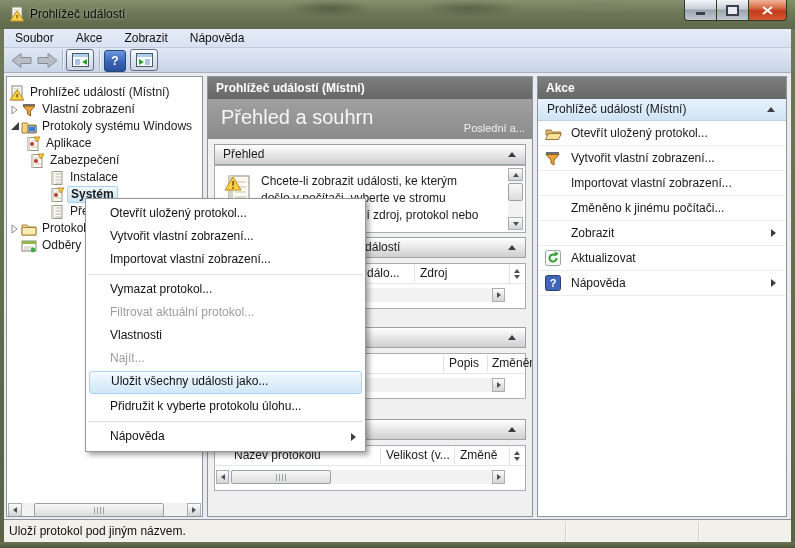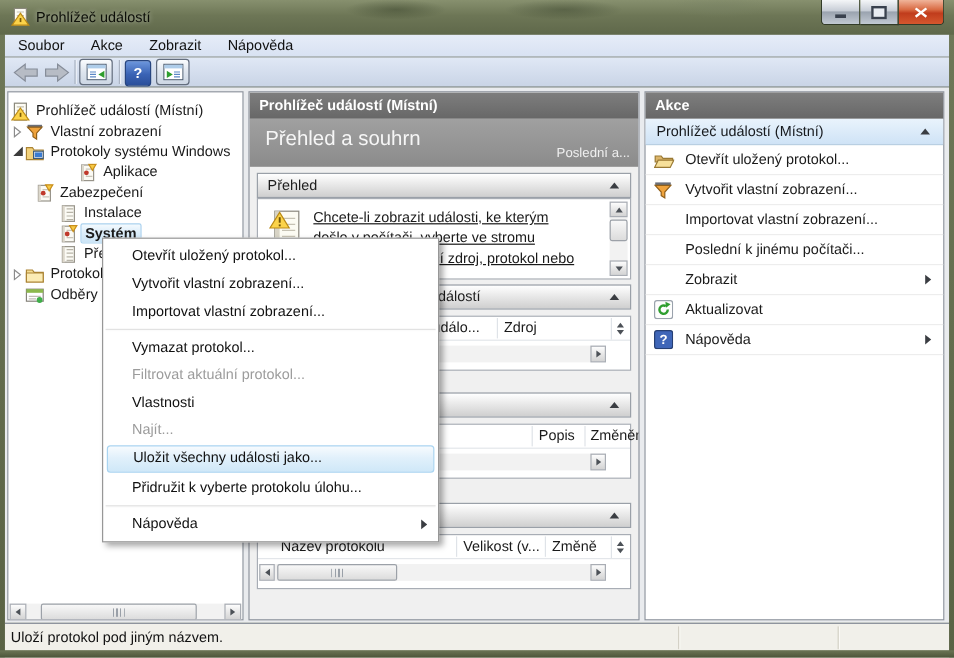--- a/index.html
+++ b/index.html
@@ -64,27 +64,27 @@
   .t-up{width:0;height:0;border-left:3px solid transparent;border-right:3px solid transparent;border-bottom:4px solid #4c5157;}
   .t-down{width:0;height:0;border-left:3px solid transparent;border-right:3px solid transparent;border-top:4px solid #4c5157;}
   .t-left{width:0;height:0;border-top:3px solid transparent;border-bottom:3px solid transparent;border-right:4px solid #4c5157;}
   .t-right{width:0;height:0;border-top:3px solid transparent;border-bottom:3px solid transparent;border-left:4px solid #4c5157;}
   .tri-up-big{width:0;height:0;border-left:4px solid transparent;border-right:4px solid transparent;border-bottom:5px solid #3a3d42;}
   .sub-arrow{width:0;height:0;border-top:4px solid transparent;border-bottom:4px solid transparent;border-left:5px solid #3a3d42;}
 
   
   .c-header{left:0;top:0;width:100%;height:22px;background:linear-gradient(180deg,#7e7e7e,#676767);color:#fff;font-weight:bold;line-height:22px;padding-left:8px;box-sizing:border-box;}
   .c-banner{left:0;top:22px;width:100%;height:40px;background:linear-gradient(180deg,#a0a0a0,#8b8b8b);}
-  .c-banner-title{left:13px;top:7px;font-size:17px;color:#f6f6f6;}
+  .c-banner-title{left:13px;top:7px;font-size:20px;color:#f6f6f6;}
   .c-banner-right{right:7px;bottom:5px;font-size:11px;color:#efefef;}
   .sec-hdr{width:312px;height:21px;border:1px solid #9aa0a8;box-sizing:border-box;
     background:linear-gradient(180deg,#ffffff,#e9e9e9 45%,#cfcfcf);line-height:19px;padding-left:8px;color:#1c1c1c;}
   .sec-hdr .tri-up-big{position:absolute;right:9px;top:7px;}
   .sec-body{width:312px;background:#fff;border:1px solid #a8adb5;box-sizing:border-box;}
-  .ov-line{white-space:nowrap;line-height:17px;text-decoration:underline;}
+  .ov-line{white-space:nowrap;line-height:17px;}
   .vscroll{position:absolute;right:2px;top:2px;bottom:2px;width:15px;background:#f2f2f2;}
   .col-hdr{position:absolute;top:0;height:19px;line-height:19px;white-space:nowrap;color:#1a1a1a;}
   .gridline{position:absolute;top:1px;height:17px;width:1px;background:#dfe3e8;}
   .hdr-bottom{position:absolute;left:0;right:0;top:19px;height:1px;background:#e3e6ea;}
   .spin-col{position:absolute;right:1px;top:1px;width:14px;height:18px;border-left:1px solid #dfe3e8;display:flex;flex-direction:column;align-items:center;justify-content:center;gap:2px;}
   .hscroll{position:absolute;left:1px;height:14px;background:#f2f2f2;display:flex;}
 
   
   .a-header{left:0;top:0;width:100%;height:22px;background:linear-gradient(180deg,#7e7e7e,#676767);color:#fff;font-weight:bold;line-height:22px;padding-left:8px;box-sizing:border-box;}
   .a-group{left:0;top:22px;width:100%;height:22px;background:linear-gradient(180deg,#e9f3fc,#cfe3f6);border-bottom:1px solid #b9cfe2;line-height:21px;padding-left:9px;box-sizing:border-box;color:#16191d;}
@@ -215,21 +215,21 @@
         <span class="ticon">
           <svg width="16" height="16">
               <path d="M1,4 h5 l1.5,2 H15 v8 H1 z" fill="#f3d27c" stroke="#ab8434"></path>
           <rect x="7" y="7" width="8" height="6" fill="#fff" stroke="#3c5a7a"></rect>
               <rect x="8" y="8" width="6" height="4" fill="#3a7bd0"></rect>
             </svg>
         </span>
         <span class="tlabel">Protokoly systému Windows</span>
       </div>
 
-      <div class="trow" style="padding-left:58px">
+      <div class="trow" style="padding-left:18px">
         <span class="ticon">
           <svg width="16" height="16">
               <rect x="3" y="1.5" width="10" height="13" fill="#fbfaf4" stroke="#98948a"></rect>
           <rect x="3" y="1.5" width="2" height="13" fill="#dcd8cc"></rect>
           <line x1="6.5" y1="5" x2="12" y2="5" stroke="#c8c4b8"></line>
               <line x1="6.5" y1="11" x2="12" y2="11" stroke="#c8c4b8"></line>
           <circle cx="7" cy="8" r="2" fill="#c0392b"></circle>
           <polygon points="9,1 15,1 12,6" fill="#f6c944" stroke="#c98f1b"></polygon>
             </svg>
         </span>
@@ -487,21 +487,21 @@
         <span>Vytvořit vlastní zobrazení...</span>
       </div>
 
       <div class="a-row">
         <span class="aicon"></span>
         <span>Importovat vlastní zobrazení...</span>
       </div>
 
       <div class="a-row">
         <span class="aicon"></span>
-        <span>Poslední k jinému počítači...</span>
+        <span>Změněno k jinému počítači...</span>
       </div>
 
       <div class="a-row">
         <span class="aicon"></span>
         <span>Zobrazit</span>
         <span class="sub-arrow"></span>
       </div>
 
       <div class="a-row">
         <span class="aicon">

